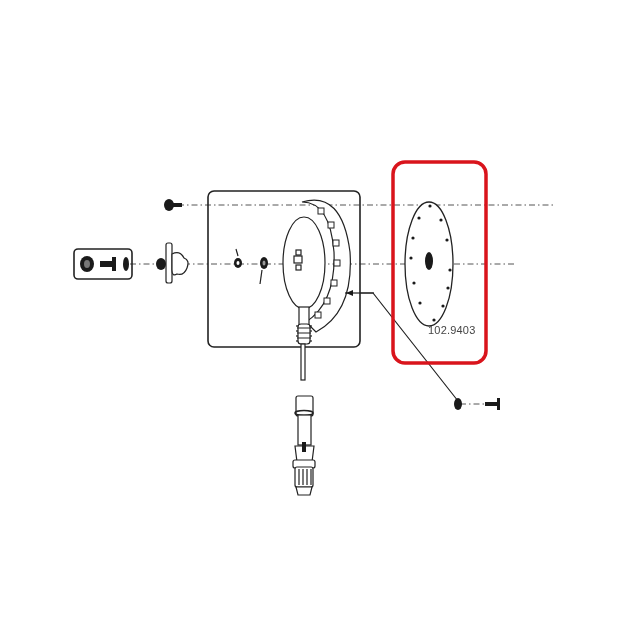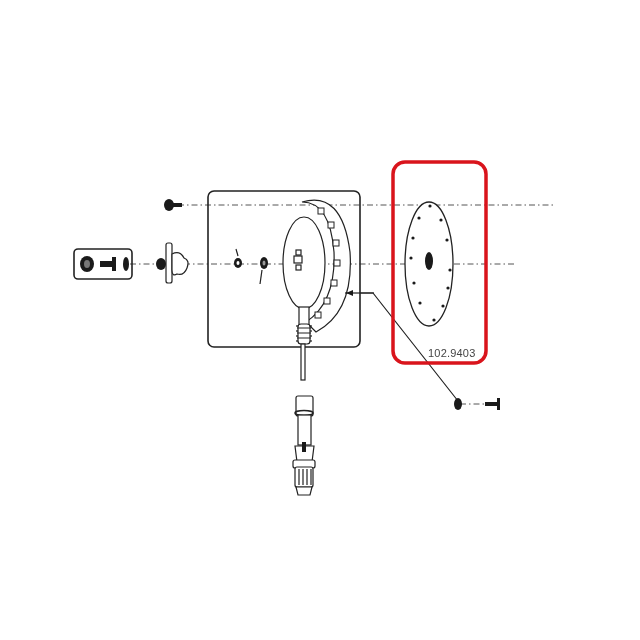--- a/index.html
+++ b/index.html
@@ -1,19 +1,19 @@
 <!DOCTYPE html>
 <html><head>
   <meta charset="utf-8">
   <style>
     html, body { margin: 0; padding: 0; background: #ffffff; }
     body { width: 640px; height: 640px; position: relative; overflow: hidden;
            font-family: "Liberation Sans", sans-serif; }
     #diagram { position: absolute; left: 0; top: 0; width: 640px; height: 640px; }
-    .part-label { position: absolute; left: 428px; top: 347px; font-size: 11px; color: #444444;
+    .part-label { position: absolute; left: 428px; top: 324px; font-size: 11px; color: #444444;
                   font-family: "Liberation Sans", sans-serif; letter-spacing: 0.2px; }
   </style>
 </head>
 <body>
 
 
 
 <svg id="diagram" viewBox="0 0 640 640" xmlns="http://www.w3.org/2000/svg">
   <defs>
     <style>

